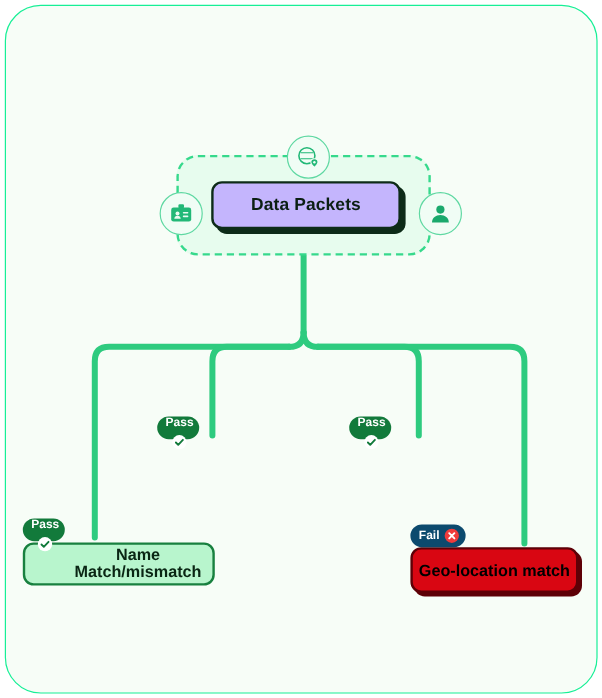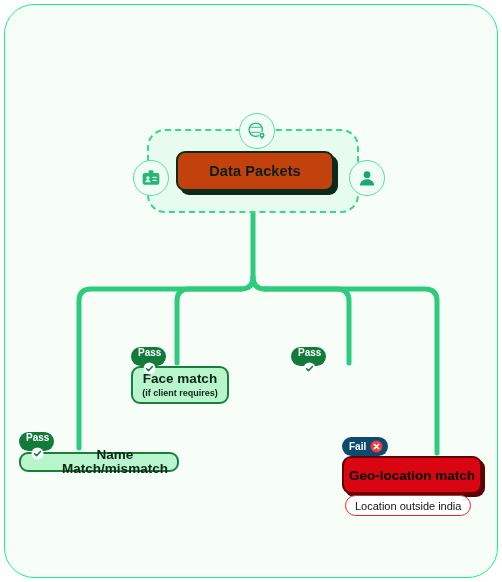--- a/index.html
+++ b/index.html
@@ -52,21 +52,21 @@
     background: #e7fcee;
   }
 
   #root-node {
     position: absolute;
     left: 27px;
     top: 20px;
     width: 158px;
     height: 40px;
     box-sizing: border-box;
-    background: #c2410c;
+    background: #c4b5fd;
     border: 2px solid #0d2b18;
     border-radius: 9px;
     box-shadow: 4px 4px 0 #0d2b18;
     display: flex;
     align-items: center;
     justify-content: center;
   }
   #root-node .label {
     font-size: 14.5px;
     font-weight: bold;
@@ -124,21 +124,21 @@
     box-shadow: 3px 3px 0 #5e0007;
   }
   .node.fail .title {
     font-size: 13.5px;
     font-weight: bold;
     color: #000000;
   }
 
   #node-face    { left: 126px; top: 361px; width: 98px;  height: 38px; }
   #node-idverif { left: 286px; top: 361px; width: 99px;  height: 32px; }
-  #node-name    { left: 14px;  top: 447px; width: 160px; height: 20px; padding-left: 32px; }
+  #node-name    { left: 14px;  top: 447px; width: 160px; height: 36px; padding-left: 32px; }
   #node-geo     { left: 337px; top: 451px; width: 140px; height: 38px; }
 
   
   .badge {
     position: absolute;
     height: 19px;
     box-sizing: border-box;
     border-radius: 10px;
     display: flex;
     align-items: center;
@@ -239,24 +239,20 @@
     </svg>
   </div>
 
   <div class="badge pass" id="badge-face">
     <span>Pass</span>
     <svg class="badge-icon" viewBox="0 0 24 24" aria-hidden="true">
       <circle cx="12" cy="12" r="11" fill="#ffffff"></circle>
       <path d="M6.6 12.4 L10.2 16 L17.4 8.4" fill="none" stroke="#127a3b" stroke-width="2.9" stroke-linecap="round" stroke-linejoin="round"></path>
     </svg>
   </div>
-  <div class="node pass" id="node-face">
-    <span class="title">Face match</span>
-    <span class="subtitle">(if client requires)</span>
-  </div>
 
   <div class="badge pass" id="badge-idverif">
     <span>Pass</span>
     <svg class="badge-icon" viewBox="0 0 24 24" aria-hidden="true">
       <circle cx="12" cy="12" r="11" fill="#ffffff"></circle>
       <path d="M6.6 12.4 L10.2 16 L17.4 8.4" fill="none" stroke="#127a3b" stroke-width="2.9" stroke-linecap="round" stroke-linejoin="round"></path>
     </svg>
   </div>
 
   <div class="badge pass" id="badge-name">
@@ -273,17 +269,14 @@
   <div class="badge fail" id="badge-geo">
     <span>Fail</span>
     <svg class="badge-icon" viewBox="0 0 24 24" aria-hidden="true">
       <circle cx="12" cy="12" r="11" fill="#ef3b3b"></circle>
       <path d="M8 8 L16 16 M16 8 L8 16" fill="none" stroke="#ffffff" stroke-width="2.9" stroke-linecap="round"></path>
     </svg>
   </div>
   <div class="node fail" id="node-geo">
     <span class="title">Geo-location match</span>
   </div>
-  <div id="note-geo">
-    <span>Location outside india</span>
-  </div>
 
 </div>
 
 </body></html>

